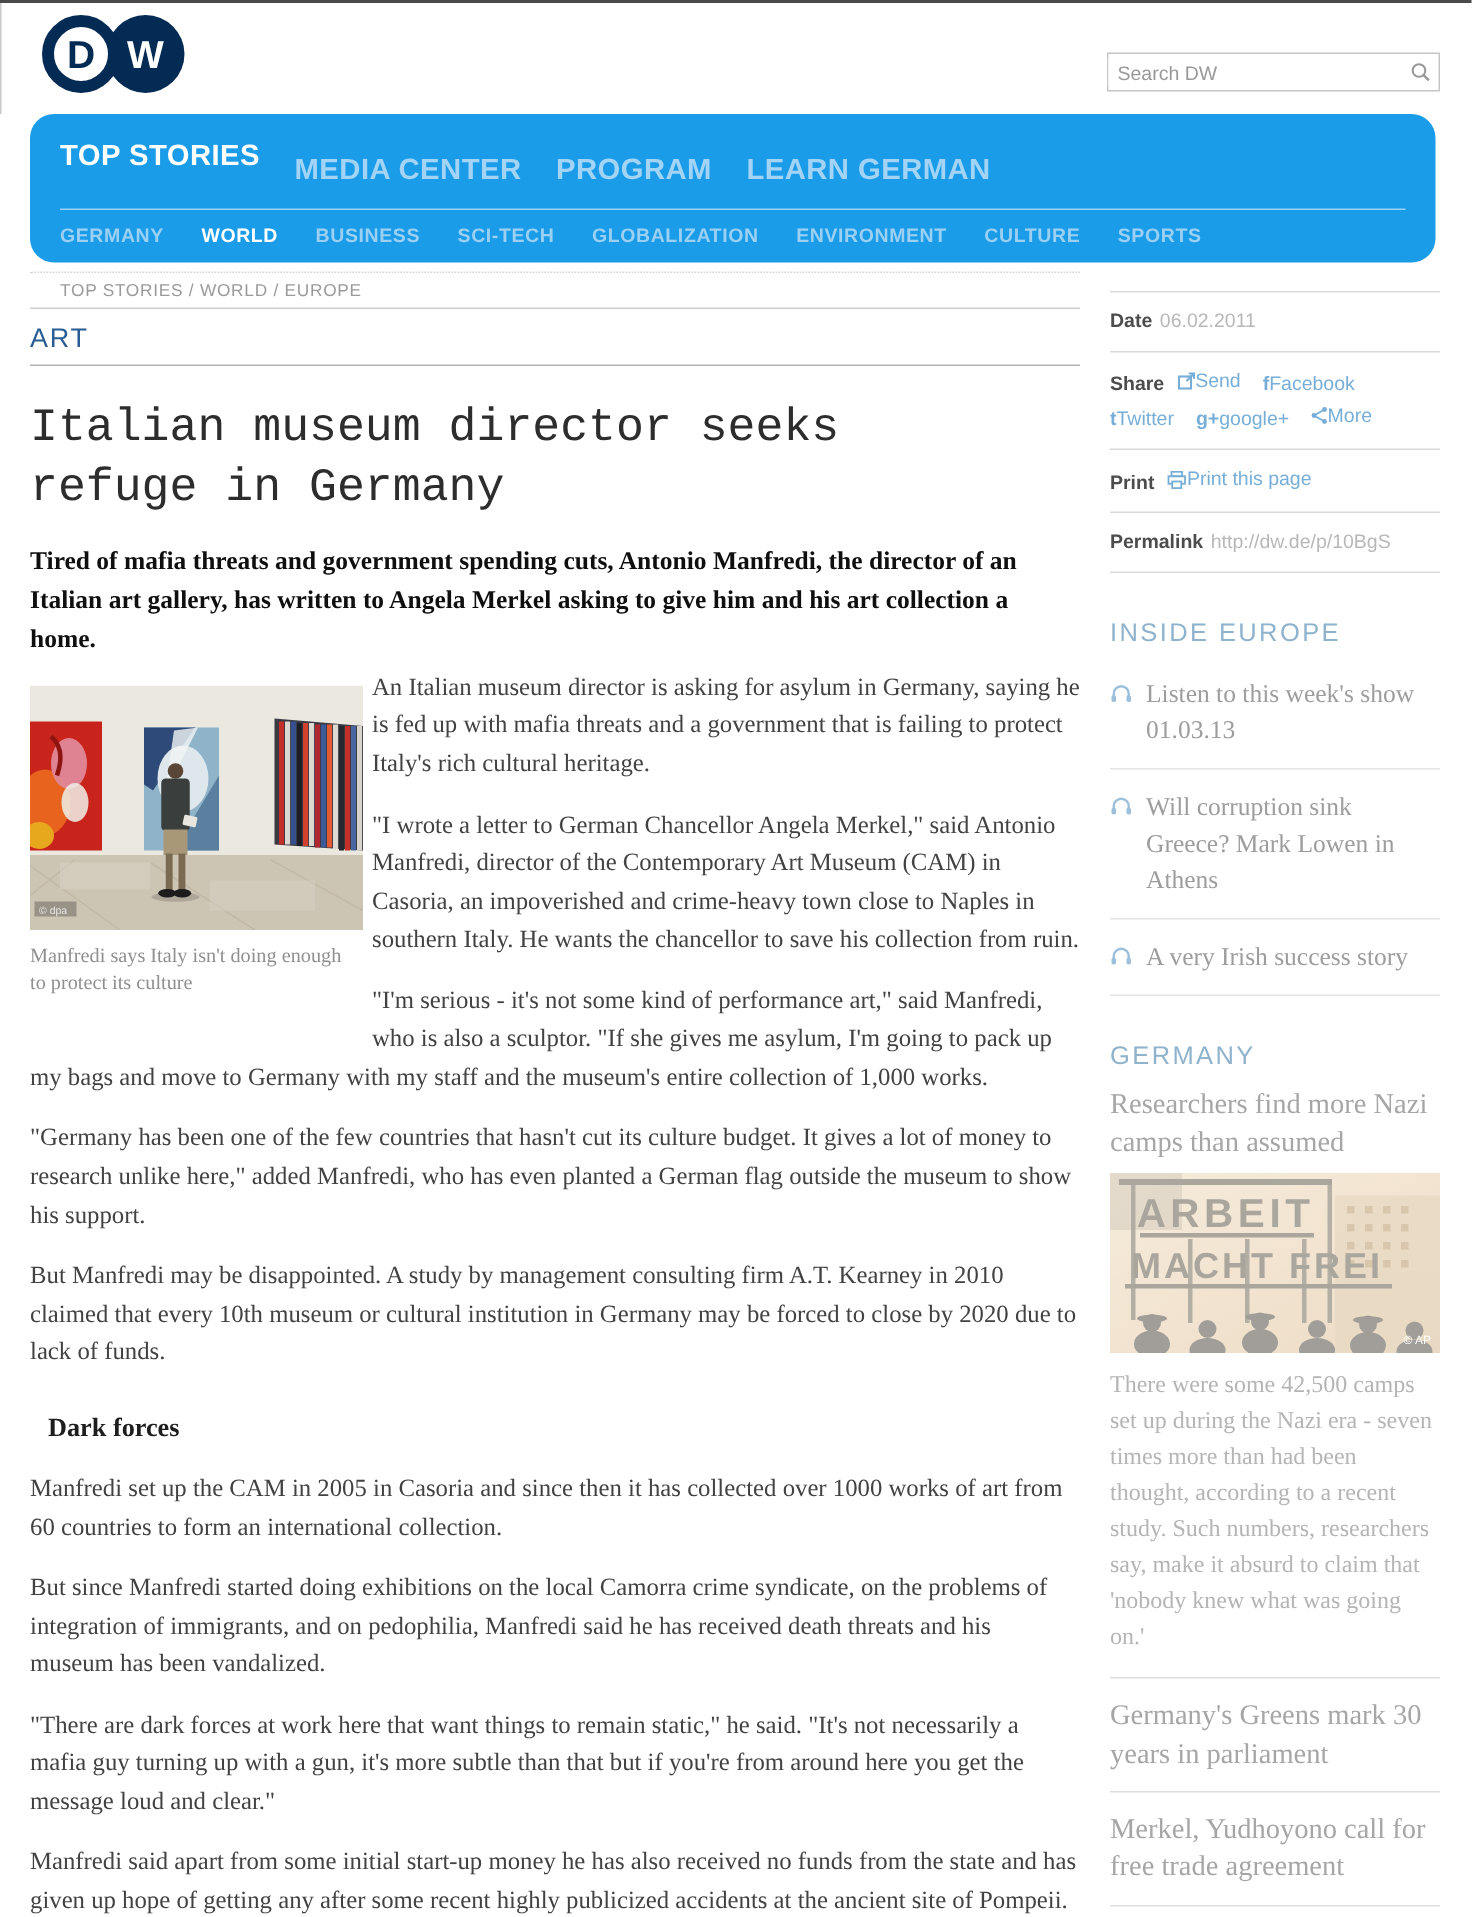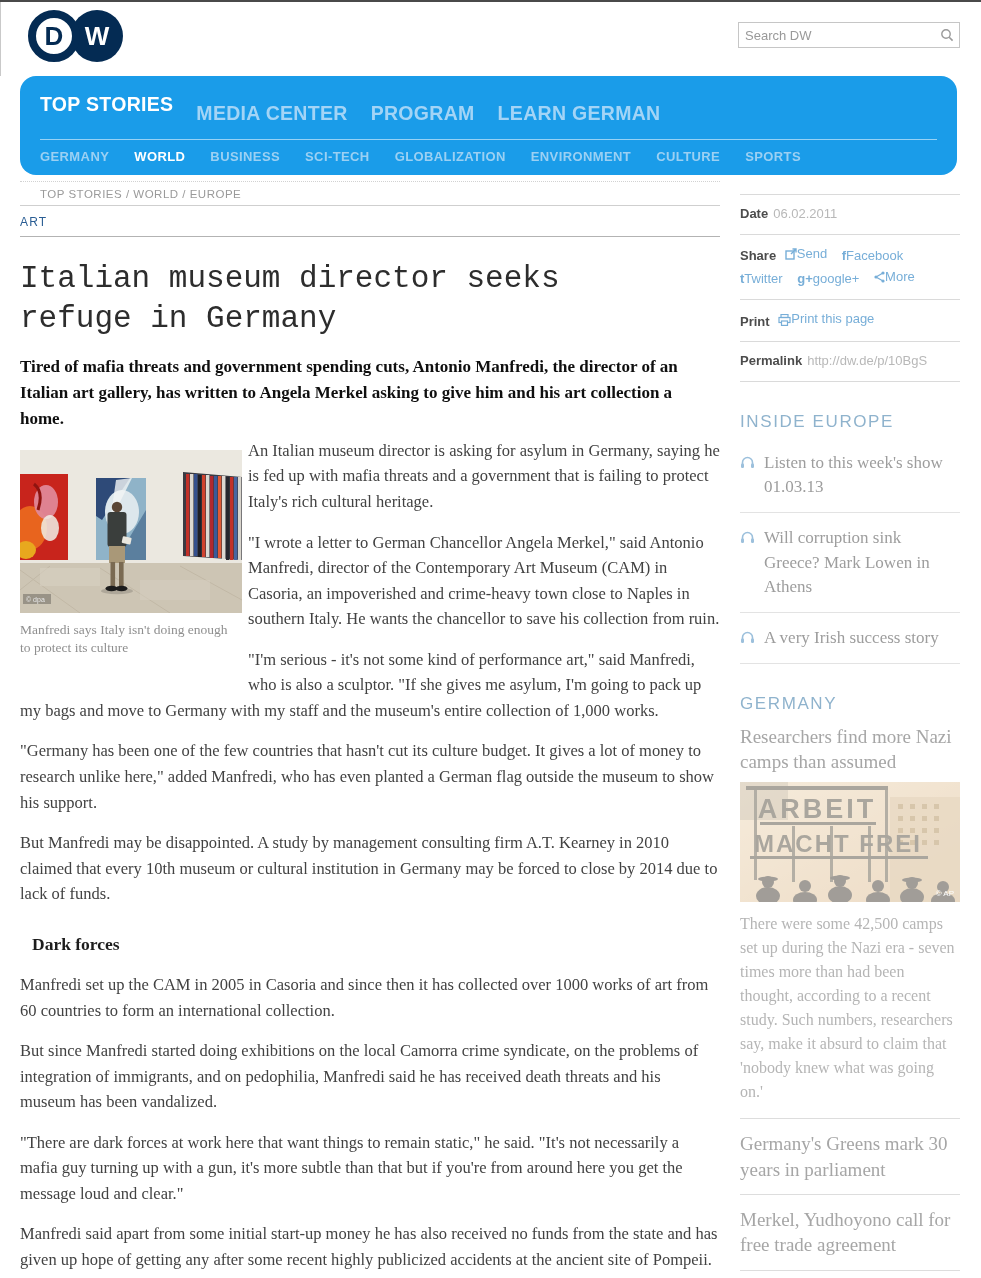--- a/index.html
+++ b/index.html
@@ -9,42 +9,42 @@
     border-top:2px solid #4a4a4a;
     box-sizing:border-box;
   }
   .page{width:981px;}
   
   .top-header{height:74px;position:relative;border-left:1px solid #c9c9c9;}
   .dw-logo{position:absolute;left:27px;top:8px;display:flex;cursor:pointer;}
   .logo-circle{width:52px;height:52px;border-radius:50%;display:flex;align-items:center;justify-content:center;font-weight:bold;font-size:26px;box-sizing:border-box;}
   .logo-d{background:#fff;border:8px solid #042b53;color:#042b53;z-index:1;}
   .logo-w{background:#042b53;color:#fff;margin-left:-9px;}
-  .search-wrap{position:absolute;right:21px;top:20px;width:220px;height:24px;border:1px solid #c6c6c6;background:#fff;display:flex;align-items:center;}
+  .search-wrap{position:absolute;right:21px;top:33px;width:220px;height:24px;border:1px solid #c6c6c6;background:#fff;display:flex;align-items:center;}
   .search-input{border:none;outline:none;flex:1;height:20px;padding:0 6px;font-size:13px;color:#555;font-family:"Liberation Sans",sans-serif;}
   .search-input::placeholder{color:#999;}
   .search-icon-btn{width:24px;height:22px;display:flex;align-items:center;justify-content:center;cursor:pointer;}
   
   .main-nav{margin:0 24px 0 20px;background:#1a9ce9;padding:17px 20px 0 20px;border-radius:16px;}
   .nav-primary{display:flex;align-items:flex-start;gap:23px;}
   .nav-primary .item{color:#a3d4f6;font-weight:bold;font-size:19.5px;letter-spacing:.3px;text-decoration:none;cursor:pointer;margin-top:9px;white-space:nowrap;}
   .nav-primary .item.active{color:#ffffff;margin-top:0;}
   .nav-rule{border-top:1px solid rgba(255,255,255,.55);margin-top:14px;}
   .nav-secondary{display:flex;gap:25px;padding:9px 0 11px 0;}
   .nav-secondary .item{color:#9bd0f3;font-weight:bold;font-size:13px;letter-spacing:.4px;text-decoration:none;cursor:pointer;white-space:nowrap;}
   .nav-secondary .item.active{color:#fff;}
   
   .content-wrap{display:flex;margin-left:20px;width:940px;}
   main.article-col{width:700px;flex:0 0 700px;}
   aside.sidebar{width:220px;flex:0 0 220px;margin-left:20px;}
   
   .breadcrumb{margin-top:6px;padding:6px 0 5px 20px;border-bottom:1px solid #cfcfcf;border-top:1px dotted #d2d2d2;
     font-size:11.5px;color:#9a9a9a;letter-spacing:.5px;}
   .breadcrumb span{cursor:pointer;}
-  .kicker{padding:9px 0 7px 0;color:#2a5d93;font-size:12px;letter-spacing:1.2px;border-bottom:1px solid #b3b3b3;font-weight:500;}
+  .kicker{padding:9px 0 7px 0;color:#2a5d93;font-size:18px;letter-spacing:1.2px;border-bottom:1px solid #b3b3b3;font-weight:500;}
   h1.article-title{font-family:Liberation Mono, monospace;font-weight:400;font-size:31px;line-height:1.28;color:#2d2d2d;margin:22px 0 10px 0;max-width:560px;}
   .lead{font-family:"Liberation Serif",serif;font-weight:bold;font-size:17px;line-height:1.52;color:#0f0f0f;margin:16px 0 6px 0;max-width:690px;}
   .article-body{font-family:"Liberation Serif",serif;font-size:16.5px;line-height:1.55;color:#424242;}
   .article-body p{margin:0 0 15px 0;}
   .article-figure{float:left;width:208px;margin:12px 20px 26px 0;}
   .gallery-img{width:222px;height:163px;display:block;cursor:pointer;}
   .article-figure figcaption{font-size:13.5px;color:#8f8f8f;line-height:1.35;margin-top:8px;font-family:"Liberation Serif",serif;}
   h2.subhead{font-family:"Liberation Serif",serif;font-size:17.5px;color:#1d1d1d;margin:24px 0 14px 12px;font-weight:bold;}
   
   .meta-row{border-top:1px solid #dadada;padding:9px 0;font-size:13px;color:#4c4c4c;line-height:1.6;}
@@ -172,21 +172,21 @@
             <rect x="3" y="144" width="28" height="10" fill="#000" opacity=".25"></rect>
             <text x="6" y="152" font-size="7" fill="#e8e8e8" font-family="Liberation Sans, sans-serif">© dpa</text>
           </svg>
           <figcaption>Manfredi says Italy isn't doing enough to protect its culture</figcaption>
         </figure>
 
         <p>An Italian museum director is asking for asylum in Germany, saying he is fed up with mafia threats and a government that is failing to protect Italy's rich cultural heritage.</p>
         <p>"I wrote a letter to German Chancellor Angela Merkel," said Antonio Manfredi, director of the Contemporary Art Museum (CAM) in Casoria, an impoverished and crime-heavy town close to Naples in southern Italy. He wants the chancellor to save his collection from ruin.</p>
         <p>"I'm serious - it's not some kind of performance art," said Manfredi, who is also a sculptor. "If she gives me asylum, I'm going to pack up my bags and move to Germany with my staff and the museum's entire collection of 1,000 works.</p>
         <p>"Germany has been one of the few countries that hasn't cut its culture budget. It gives a lot of money to research unlike here," added Manfredi, who has even planted a German flag outside the museum to show his support.</p>
-        <p>But Manfredi may be disappointed. A study by management consulting firm A.T. Kearney in 2010 claimed that every 10th museum or cultural institution in Germany may be forced to close by 2014 due to lack of funds.</p>
+        <p>But Manfredi may be disappointed. A study by management consulting firm A.T. Kearney in 2010 claimed that every 10th museum or cultural institution in Germany may be forced to close by 2020 due to lack of funds.</p>
         <h2 class="subhead">Dark forces</h2>
         <p>Manfredi set up the CAM in 2005 in Casoria and since then it has collected over 1000 works of art from 60 countries to form an international collection.</p>
         <p>But since Manfredi started doing exhibitions on the local Camorra crime syndicate, on the problems of integration of immigrants, and on pedophilia, Manfredi said he has received death threats and his museum has been vandalized.</p>
         <p>"There are dark forces at work here that want things to remain static," he said. "It's not necessarily a mafia guy turning up with a gun, it's more subtle than that but if you're from around here you get the message loud and clear."</p>
         <p>Manfredi said apart from some initial start-up money he has also received no funds from the state and has given up hope of getting any after some recent highly publicized accidents at the ancient site of Pompeii.</p>
       </div>
     </main>
 
     <aside class="sidebar">
 

